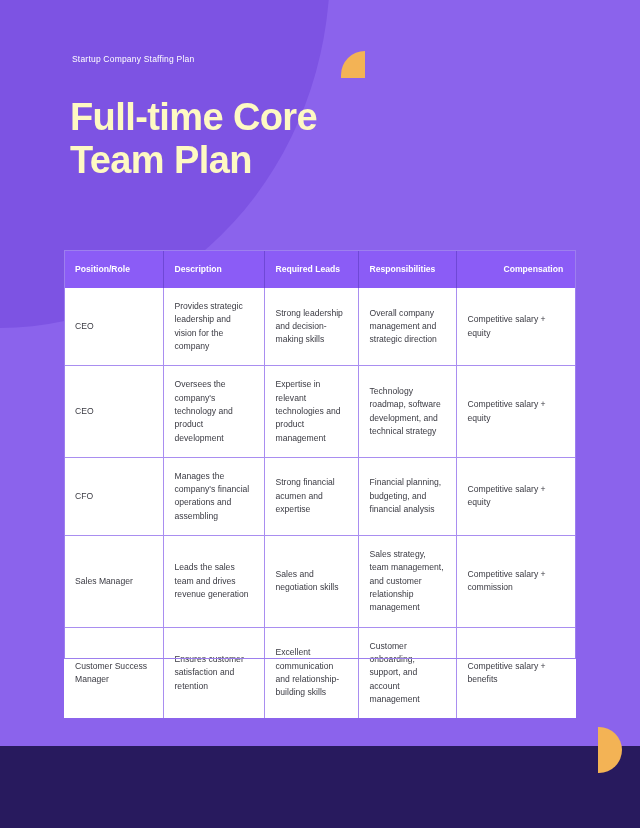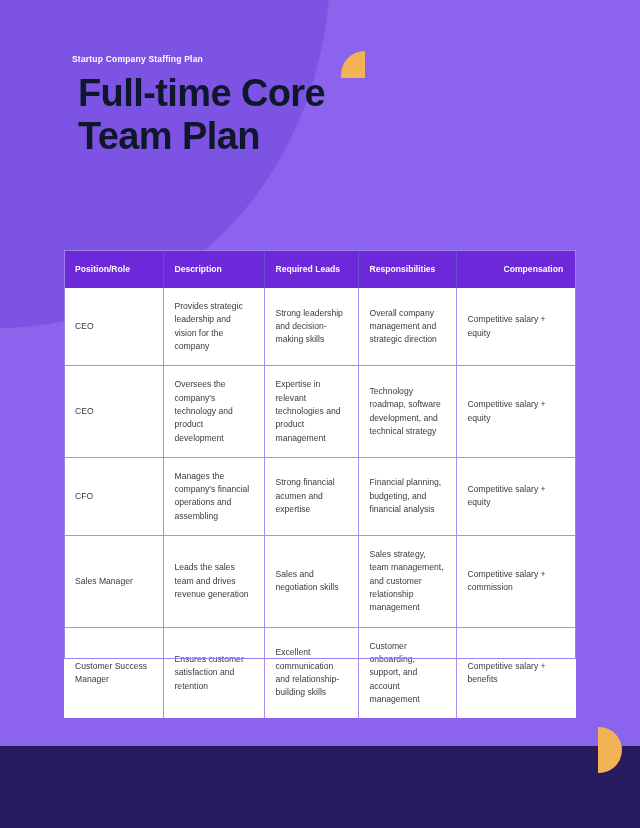--- a/index.html
+++ b/index.html
@@ -28,41 +28,40 @@
   .footer-half{
     position:absolute;left:598px;top:727px;width:24px;height:46px;
     background:#f3b355;
     border-radius:0 46px 46px 0;
   }
 
   
   .hero{position:absolute;left:0;top:0;width:640px;height:250px;}
   .eyebrow{
     position:absolute;left:72px;top:54px;
-    color:#ffffff;font-size:8.5px;font-weight:bold;letter-spacing:.2px;
+    color:#ffffff;font-size:8.5px;font-weight:normal;letter-spacing:.2px;
   }
   .hero-title{
-    position:absolute;left:70px;top:72px;width:280px;
-    color:#0f172a;font-size:38px;font-weight:bold;line-height:1.14;
+    position:absolute;left:70px;top:96px;width:280px;
+    color:#fef9c3;font-size:38px;font-weight:bold;line-height:1.14;
     letter-spacing:-.6px;
-    margin-left:8px;
   }
   .hero-para{
     position:absolute;left:338px;top:93px;width:242px;
     color:#efeafc;font-size:9.6px;line-height:1.78;
   }
 
   
   .table-wrap{position:absolute;left:64px;top:250px;width:512px;}
   table.staff{
     width:512px;border-collapse:collapse;table-layout:fixed;
     background:#ffffff;
   }
   table.staff th{
-    background:#6d28d9;color:#ffffff;
+    background:#8b5cf6;color:#ffffff;
     font-size:8.6px;font-weight:bold;text-align:left;
     padding:14px 0 14px 11px;
     border-right:1px solid #6f48d6;
     vertical-align:middle;
   }
   table.staff th:last-child{border-right:none;padding-left:47px;}
   table.staff td{
     background:transparent;color:#3a3a42;
     font-size:8.6px;line-height:1.55;text-align:left;
     padding:12px 9px 12px 11px;

